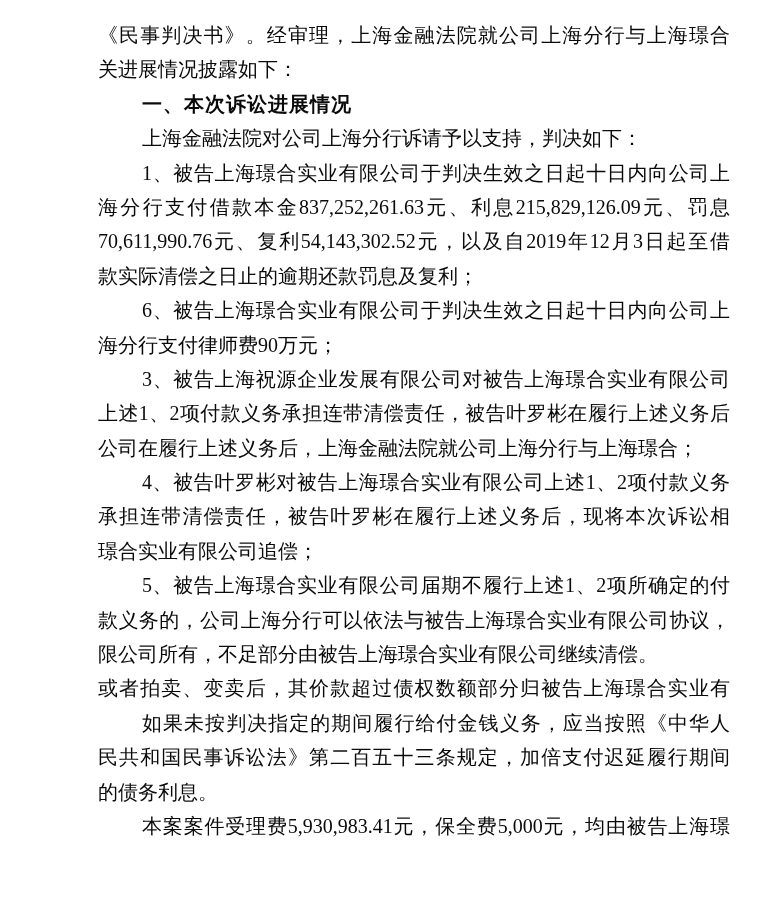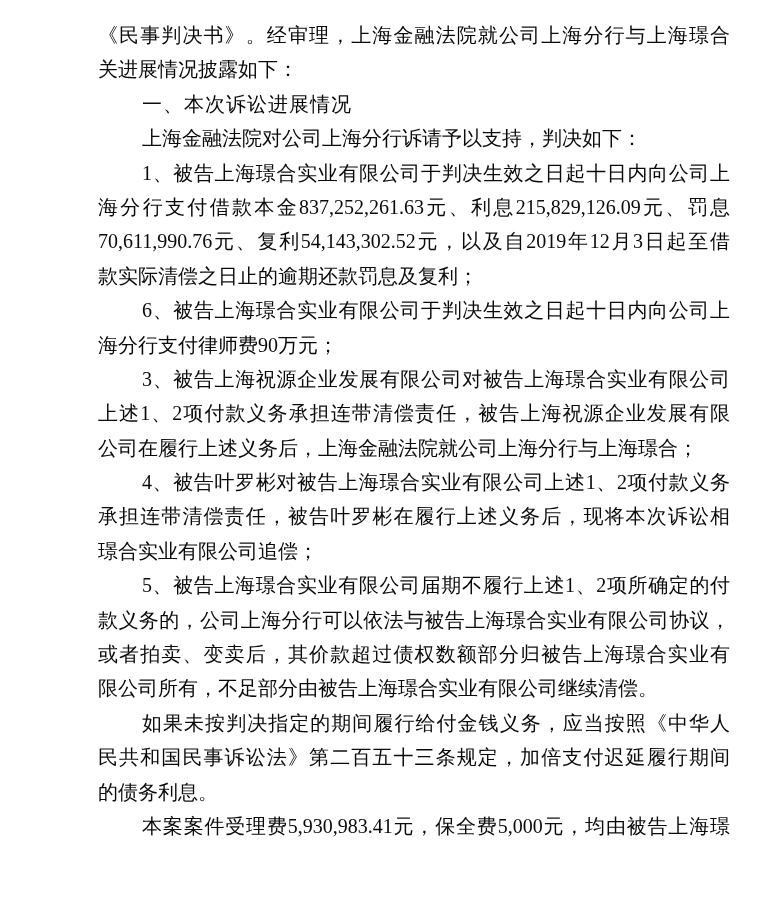--- a/index.html
+++ b/index.html
@@ -26,21 +26,21 @@
     text-align: justify;
     text-justify: inter-character;
     height: 34.4px;
     overflow: hidden;
   }
   
   .line.flush { text-align-last: justify; }
   
   .para.indent .line:first-child { text-indent: 44px; }
   .para.bold .line {
-    font-weight: 400;
+    font-weight: 700;
     font-family: "Liberation Sans", "DejaVu Sans", sans-serif;
     letter-spacing: 1px;
   }
 </style>
 </head>
 <body>
 
 <div class="page" style="background: rgb(255, 255, 255);">
   <div class="doc-body" style="color: rgb(10, 10, 10);">
       <div class="para">
@@ -58,33 +58,33 @@
         <div class="line flush">海分行支付借款本金837,252,261.63元、利息215,829,126.09元、罚息</div>
         <div class="line flush">70,611,990.76元、复利54,143,302.52元，以及自2019年12月3日起至借</div>
         <div class="line">款实际清偿之日止的逾期还款罚息及复利；</div>
       </div>
       <div class="para indent">
         <div class="line flush">6、被告上海璟合实业有限公司于判决生效之日起十日内向公司上</div>
         <div class="line">海分行支付律师费90万元；</div>
       </div>
       <div class="para indent">
         <div class="line flush">3、被告上海祝源企业发展有限公司对被告上海璟合实业有限公司</div>
-        <div class="line flush">上述1、2项付款义务承担连带清偿责任，被告上海祝源企业发展有限</div>
+        <div class="line flush">上述1、2项付款义务承担连带清偿责任，被告叶罗彬在履行上述义务后</div>
         <div class="line">公司在履行上述义务后，上海金融法院就公司上海分行与上海璟合；</div>
       </div>
       <div class="para indent">
         <div class="line flush">4、被告叶罗彬对被告上海璟合实业有限公司上述1、2项付款义务</div>
         <div class="line flush">承担连带清偿责任，被告叶罗彬在履行上述义务后，现将本次诉讼相</div>
         <div class="line">璟合实业有限公司追偿；</div>
       </div>
       <div class="para indent">
         <div class="line flush">5、被告上海璟合实业有限公司届期不履行上述1、2项所确定的付</div>
         <div class="line flush">款义务的，公司上海分行可以依法与被告上海璟合实业有限公司协议，</div>
+        <div class="line">限公司所有，不足部分由被告上海璟合实业有限公司继续清偿。</div>
         <div class="line flush">或者拍卖、变卖后，其价款超过债权数额部分归被告上海璟合实业有</div>
-        <div class="line">限公司所有，不足部分由被告上海璟合实业有限公司继续清偿。</div>
       </div>
       <div class="para indent">
         <div class="line flush">如果未按判决指定的期间履行给付金钱义务，应当按照《中华人</div>
         <div class="line flush">民共和国民事诉讼法》第二百五十三条规定，加倍支付迟延履行期间</div>
         <div class="line">的债务利息。</div>
       </div>
       <div class="para indent">
         <div class="line flush">本案案件受理费5,930,983.41元，保全费5,000元，均由被告上海璟</div>
       </div>
     </div>

